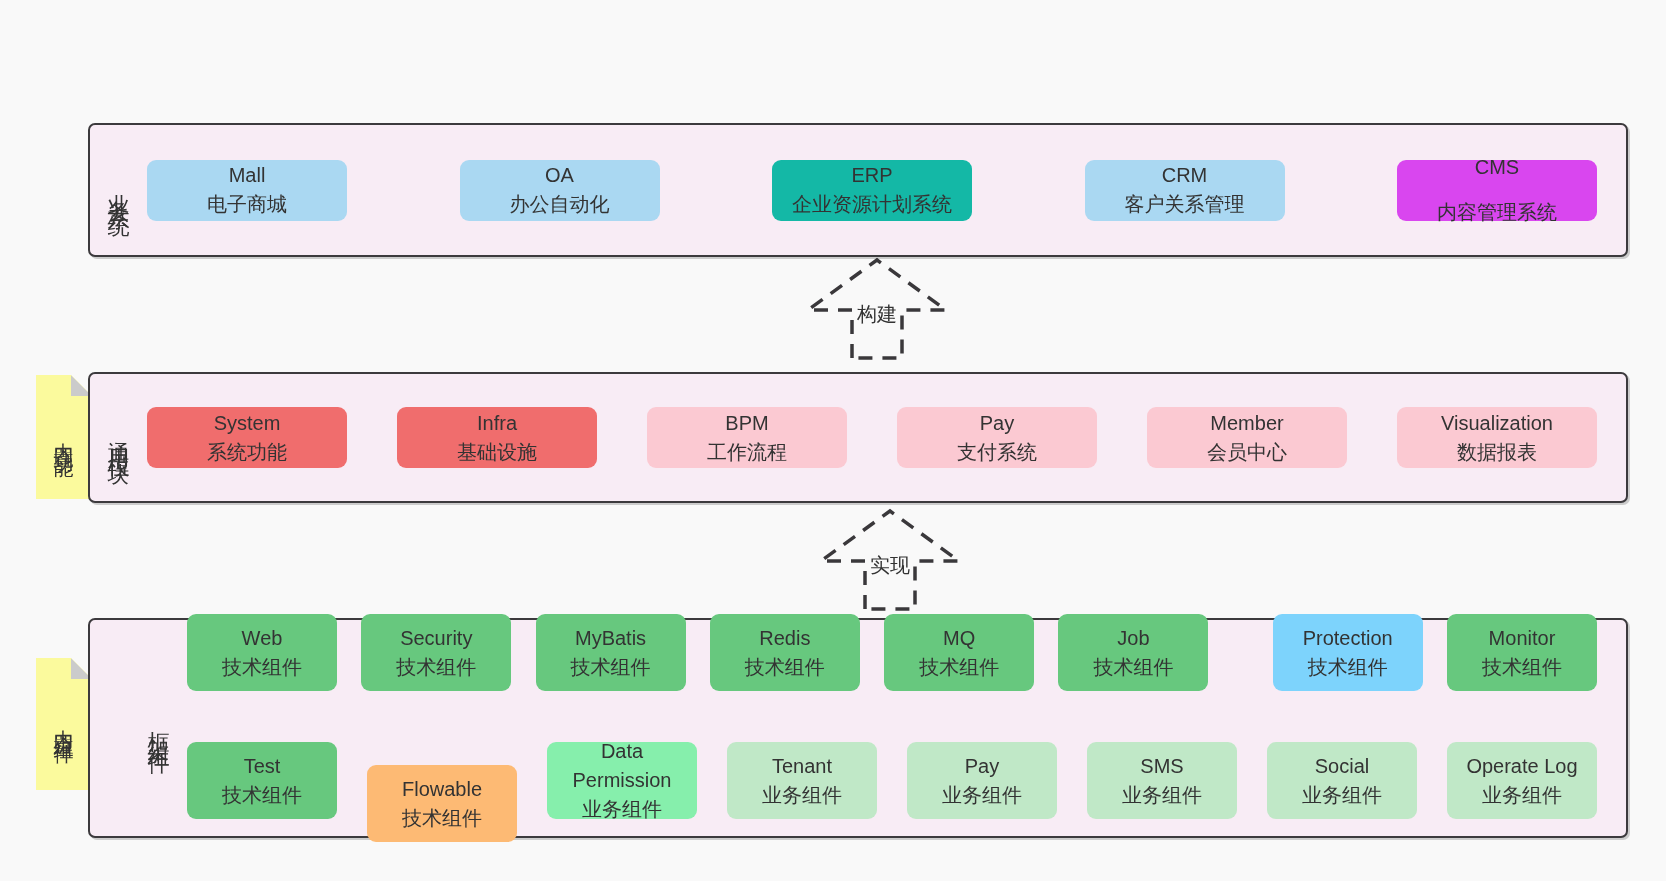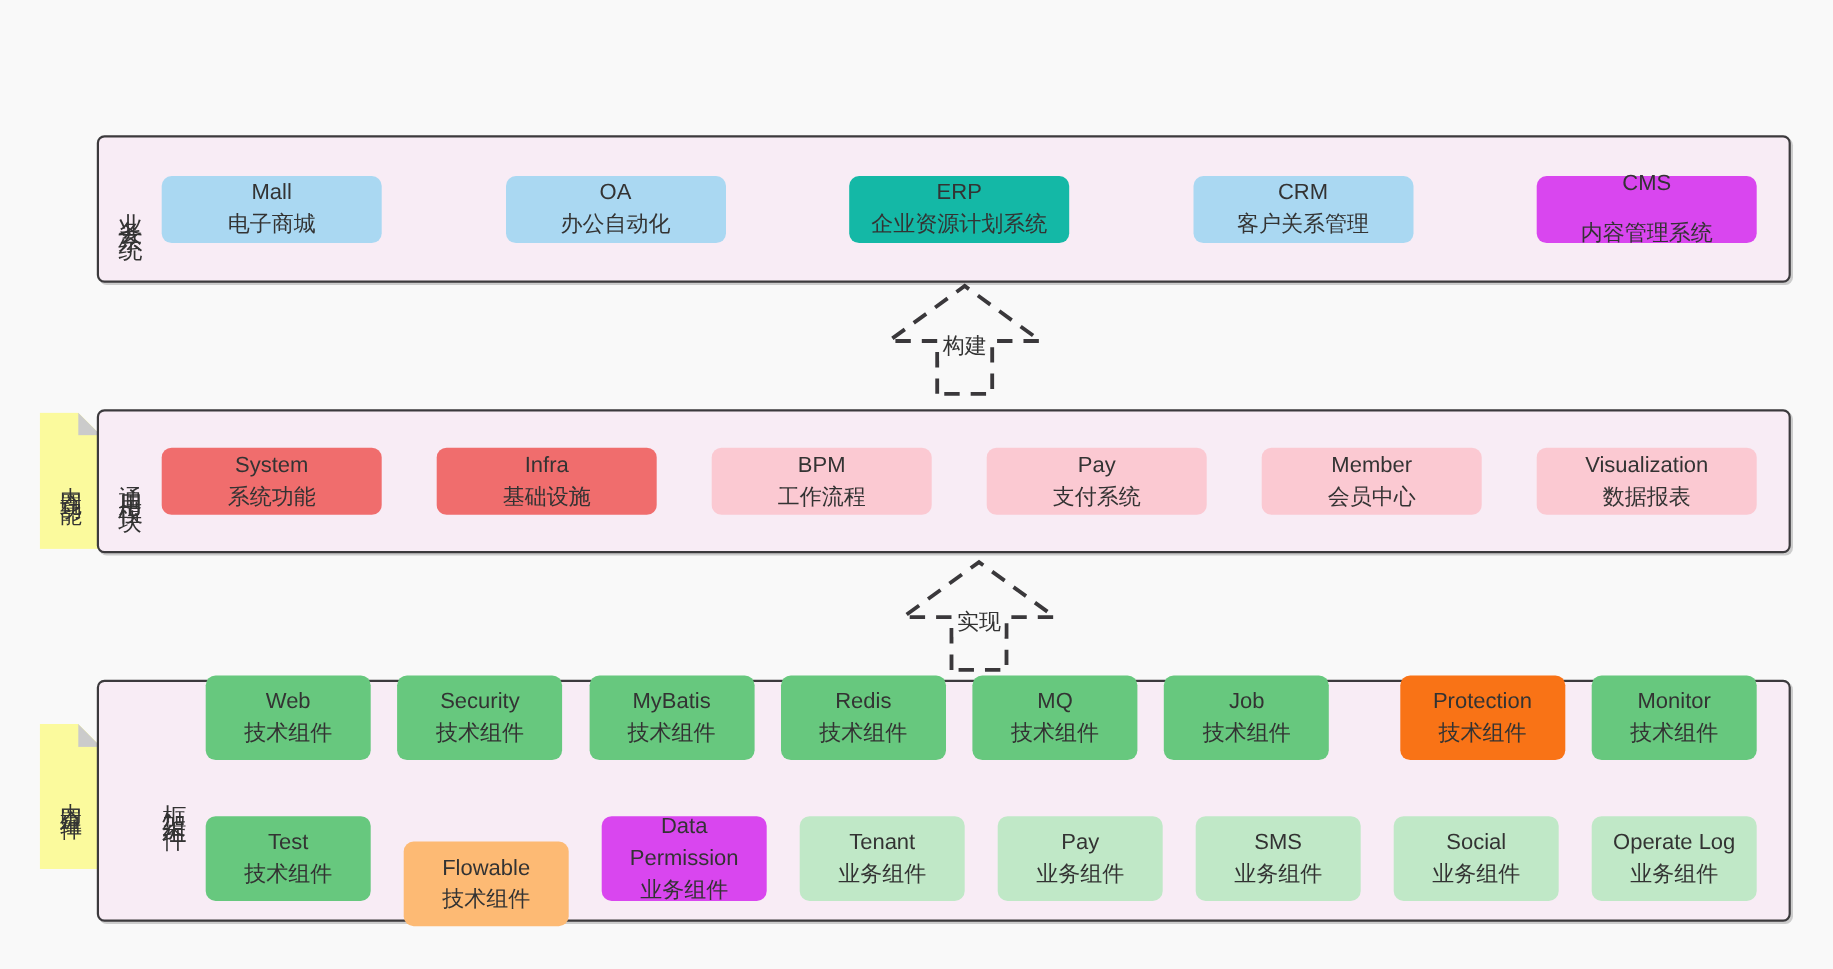--- a/index.html
+++ b/index.html
@@ -210,39 +210,39 @@
     <div class="box-desc">技术组件</div>
   </div>
           <div class="box" style="background: rgb(103, 200, 126);">
     <div class="box-name">MQ</div>
     <div class="box-desc">技术组件</div>
   </div>
           <div class="box" style="background: rgb(103, 200, 126);">
     <div class="box-name">Job</div>
     <div class="box-desc">技术组件</div>
   </div>
-          <div class="box" style="background: #f97316; margin-left: 40px;">
+          <div class="box" style="background: #7dd3fc; margin-left: 40px;">
     <div class="box-name">Protection</div>
     <div class="box-desc">技术组件</div>
   </div>
           <div class="box" style="background: rgb(103, 200, 126);">
     <div class="box-name">Monitor</div>
     <div class="box-desc">技术组件</div>
   </div>
         </div>
       <div class="box-row">
           <div class="box" style="background: rgb(103, 200, 126);">
     <div class="box-name">Test</div>
     <div class="box-desc">技术组件</div>
   </div>
           <div class="box" style="background: #fdba74; margin-top: 46px;">
     <div class="box-name">Flowable</div>
     <div class="box-desc">技术组件</div>
   </div>
-          <div class="box" style="background: #d946ef;">
+          <div class="box" style="background: #86efac;">
     <div class="box-name">Data Permission</div>
     <div class="box-desc">业务组件</div>
   </div>
           <div class="box" style="background: rgb(192, 232, 199);">
     <div class="box-name">Tenant</div>
     <div class="box-desc">业务组件</div>
   </div>
           <div class="box" style="background: rgb(192, 232, 199);">
     <div class="box-name">Pay</div>
     <div class="box-desc">业务组件</div>

